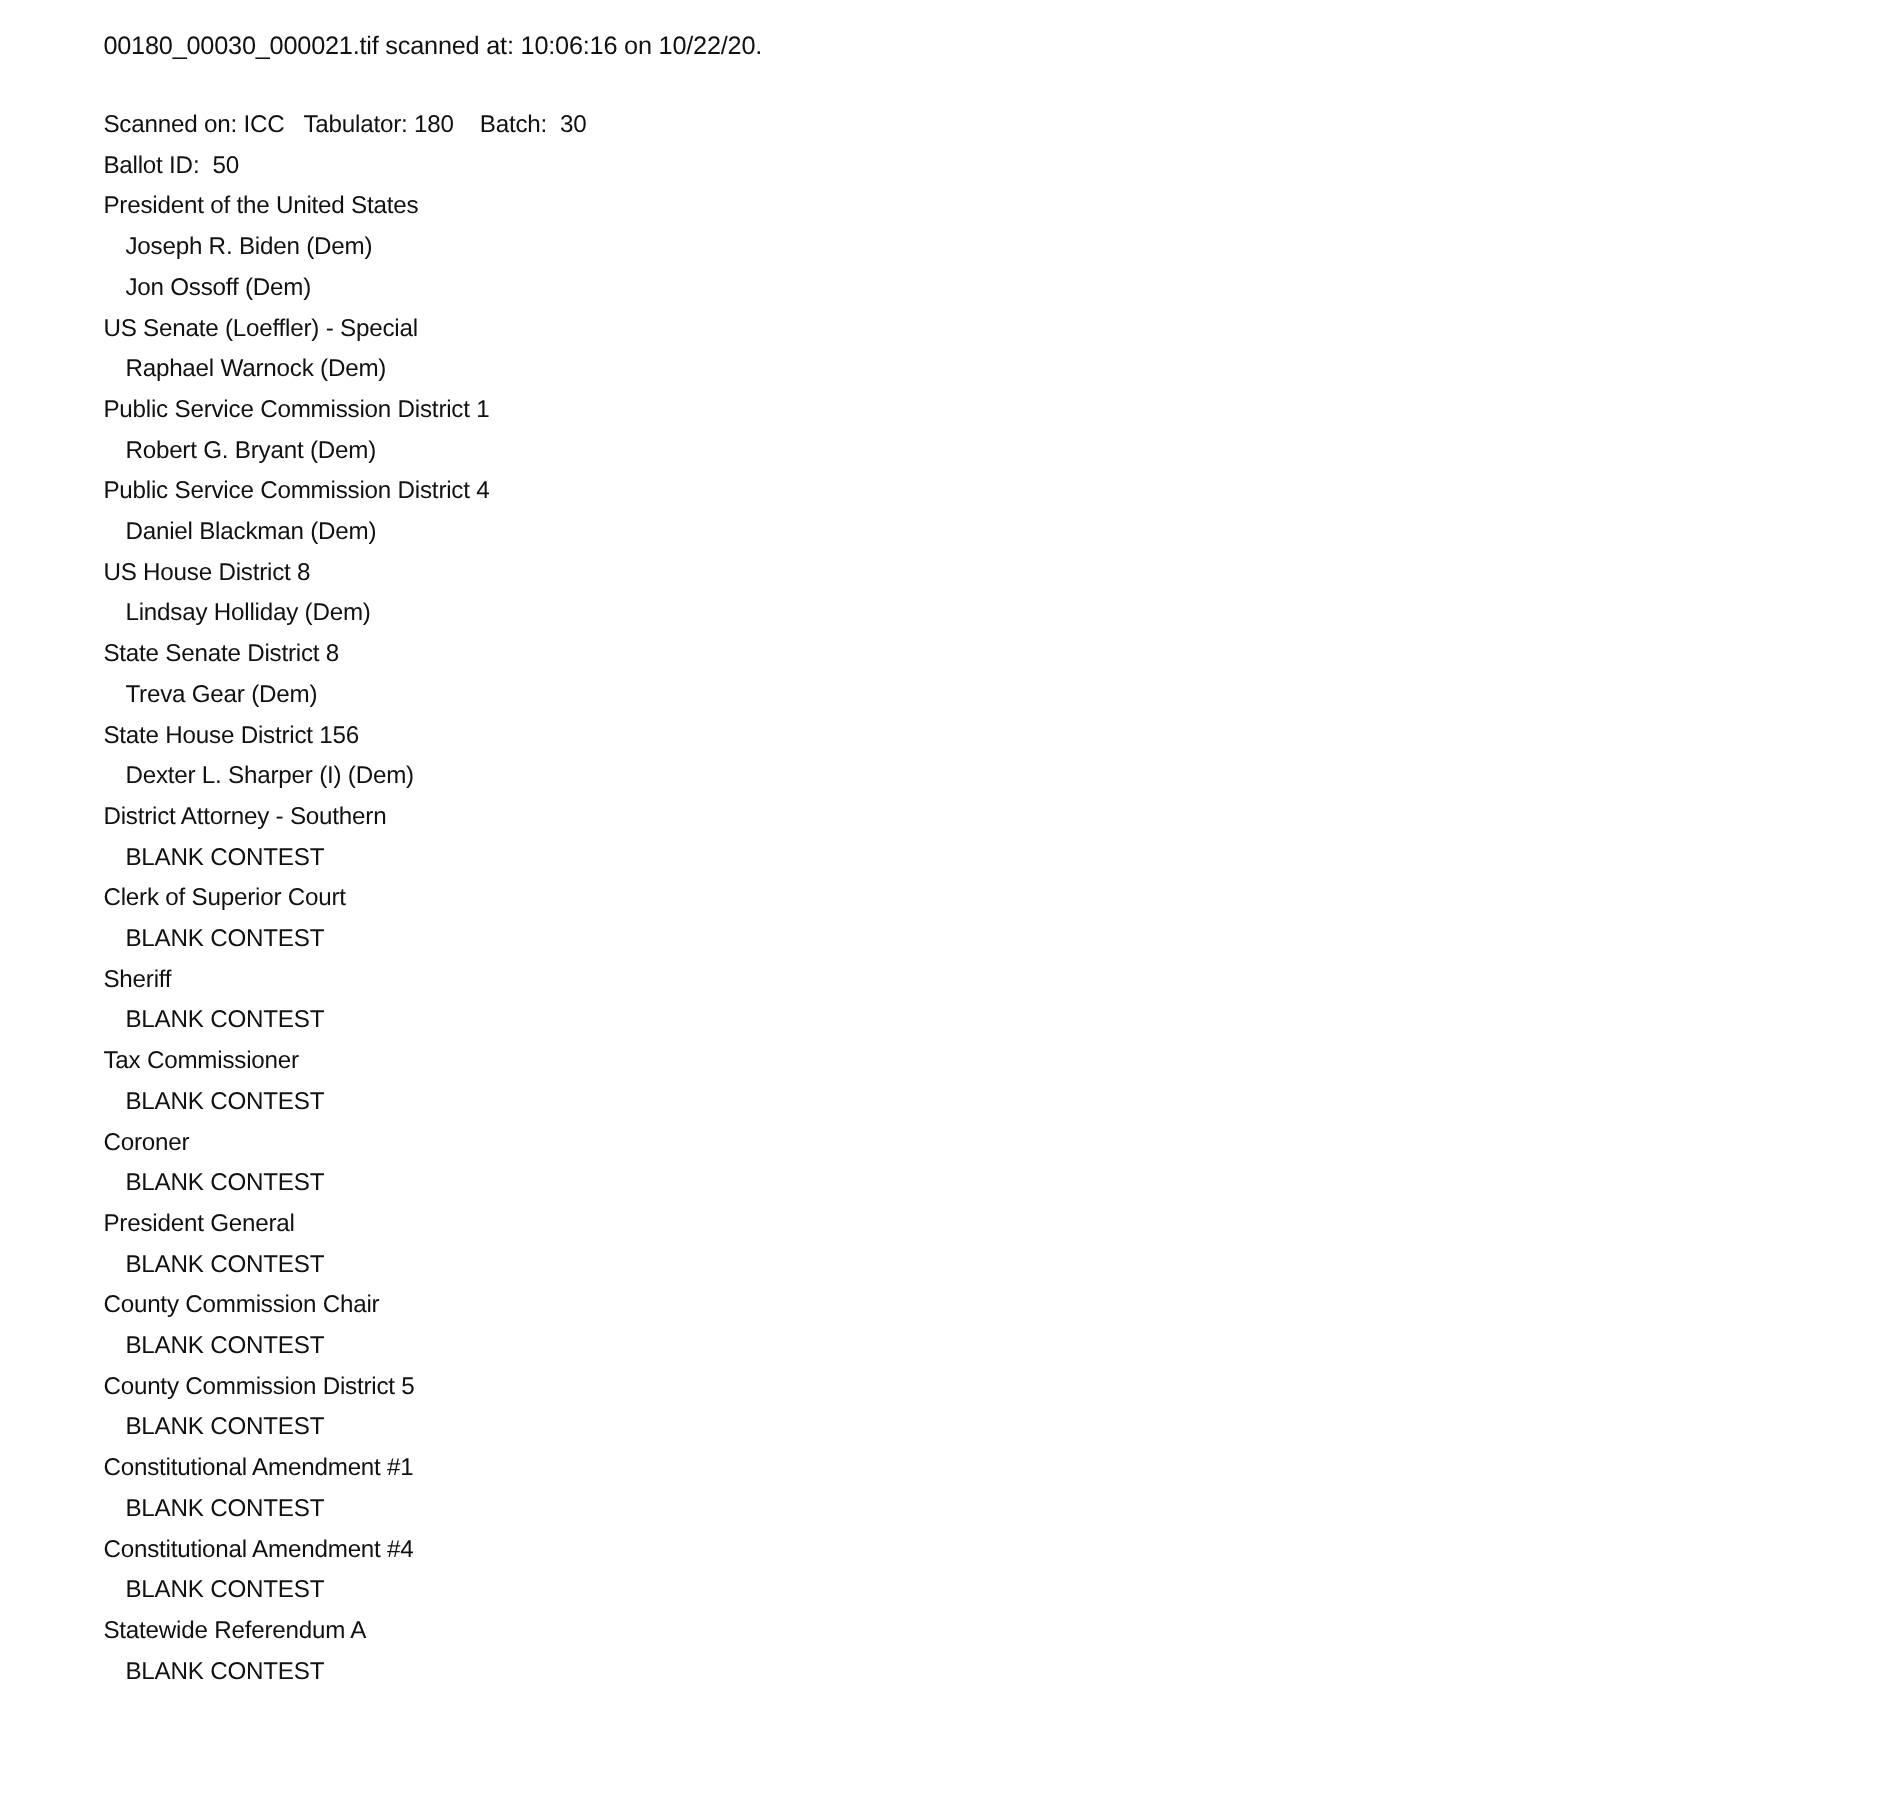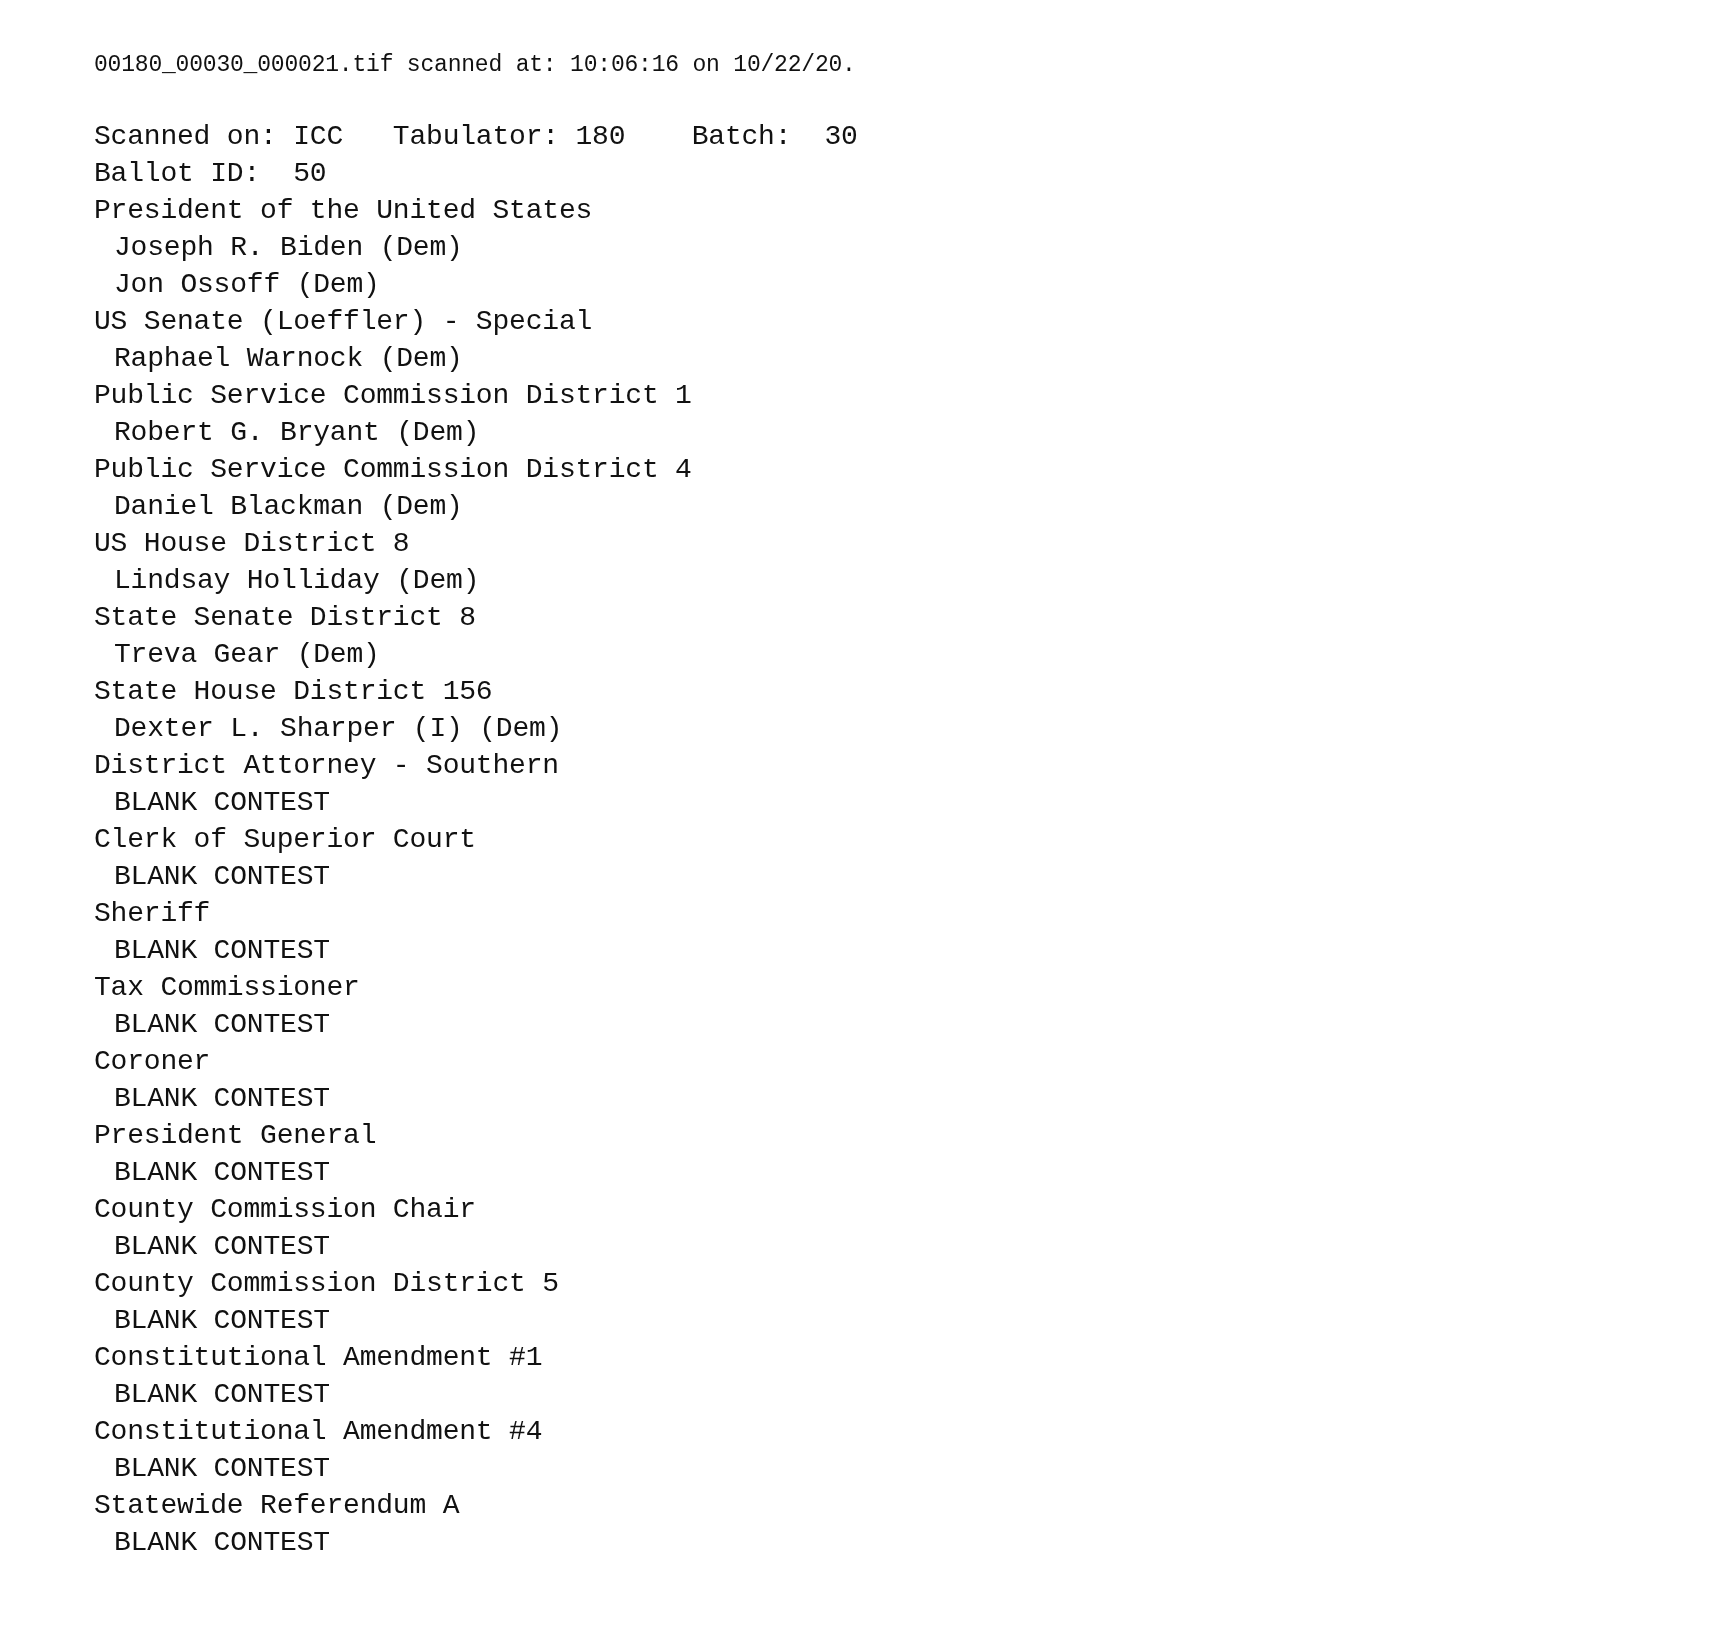--- a/index.html
+++ b/index.html
@@ -8,27 +8,26 @@
     background: #ffffff;
   }
   body {
     width: 1709px;
     height: 1648px;
     overflow: hidden;
     font-family: "Liberation Sans", sans-serif;
     color: #111111;
   }
   .page {
-    padding: 50px 0 0 94px;
+    padding: 26px 0 0 94px;
     width: 1615px;
-    font-family: Liberation Mono, monospace;
   }
   .line {
     white-space: pre;           
-    font-size: 28px;
+    font-size: 22px;
     line-height: 37px;
     letter-spacing: -0.2px;
   }
   .filename-line {
     font-size: 23px;
     line-height: 30px;
     margin-bottom: 38px;
   }
   .contest-list {
   }

